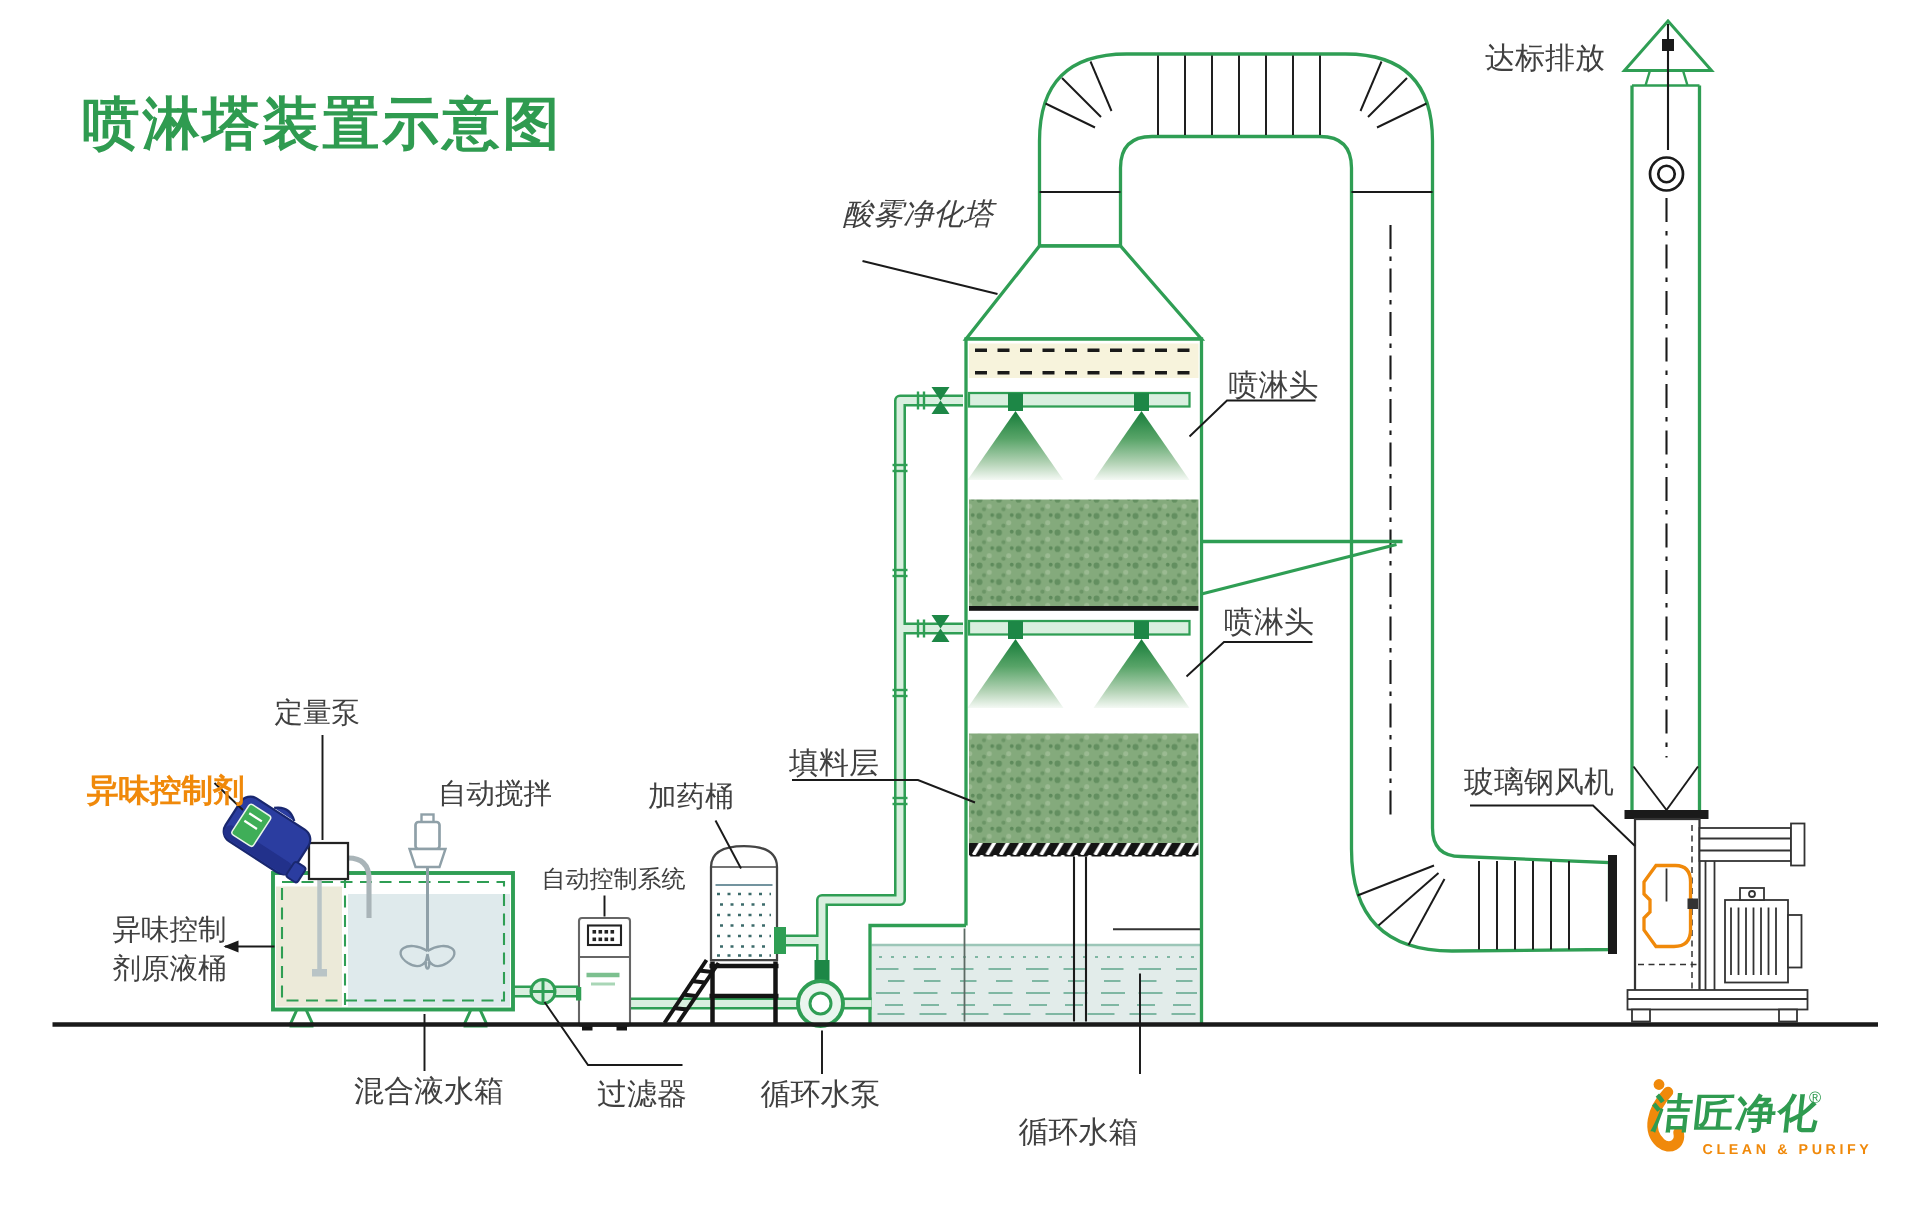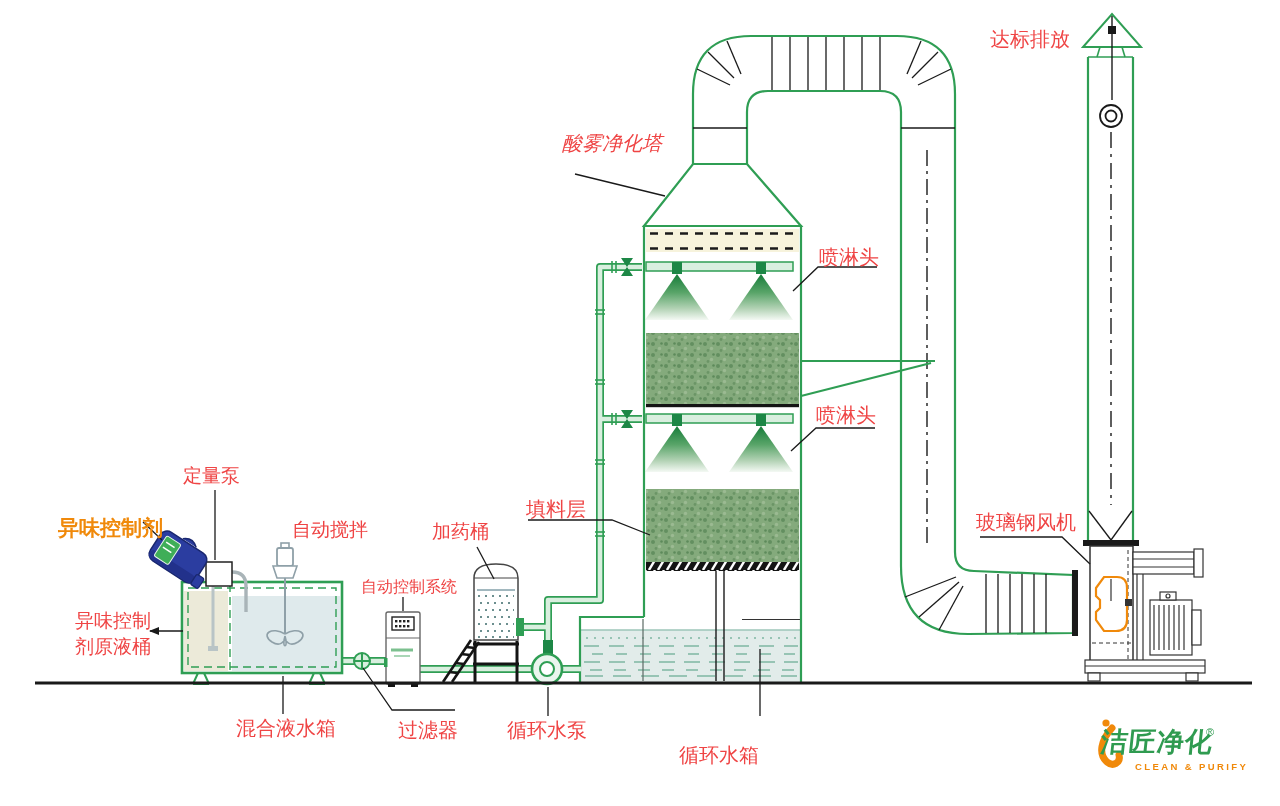--- a/index.html
+++ b/index.html
@@ -1,19 +1,19 @@
 <!DOCTYPE html>
 <html><head>
 <meta charset="utf-8">
 <style>
   html,body{margin:0;padding:0;background:#fff;}
   #stage{position:relative;width:1280px;height:806px;background:#fff;overflow:hidden;
          font-family:"Liberation Sans","DejaVu Sans",sans-serif;}
   #diagram{position:absolute;left:0;top:0;}
-  .lbl{position:absolute;color:#ef4444;font-size:20px;white-space:nowrap;line-height:1.15;}
+  .lbl{position:absolute;color:#404040;font-size:20px;white-space:nowrap;line-height:1.15;}
   .title{left:55px;top:62px;font-size:38px;font-weight:bold;color:#2f9b50;letter-spacing:2px;}
   .l-tower{left:562px;top:132px;font-style:italic;}
   .l-spray1{left:819px;top:246px;}
   .l-spray2{left:816px;top:404px;}
   .l-discharge{left:990px;top:28px;}
   .l-packing{left:526px;top:498px;}
   .l-fan{left:976px;top:511px;}
   .l-meter{left:183px;top:465px;font-size:19px;}
   .l-odor{left:58px;top:516px;font-size:21px;font-weight:bold;color:#f0890a;}
   .l-stir{left:263px;top:519px;font-size:19px;margin-left:29px;}
@@ -359,20 +359,21 @@
   <polygon points="149,631 159,627 159,635" fill="#1a1a1a"></polygon>
 
   <line x1="35" y1="683" x2="1252" y2="683" stroke="#1a1a1a" stroke-width="3"></line>
 
   <g>
     <path d="M1112,728 C1101,740 1098,754 1107,762 C1113,767 1121,763 1119,755" fill="none" stroke="#f0890a" stroke-width="7" stroke-linecap="round"></path>
     <circle cx="1106" cy="723" r="3.6" fill="#f0890a"></circle>
   </g>
 </svg>
 
+<div class="lbl title">喷淋塔装置示意图</div>
 <div class="lbl l-tower">酸雾净化塔</div>
 <div class="lbl l-spray1">喷淋头</div>
 <div class="lbl l-spray2">喷淋头</div>
 <div class="lbl l-discharge">达标排放</div>
 <div class="lbl l-packing">填料层</div>
 <div class="lbl l-fan">玻璃钢风机</div>
 <div class="lbl l-meter">定量泵</div>
 <div class="lbl l-odor">异味控制剂</div>
 <div class="lbl l-stir">自动搅拌</div>
 <div class="lbl l-barrel">加药桶</div>

